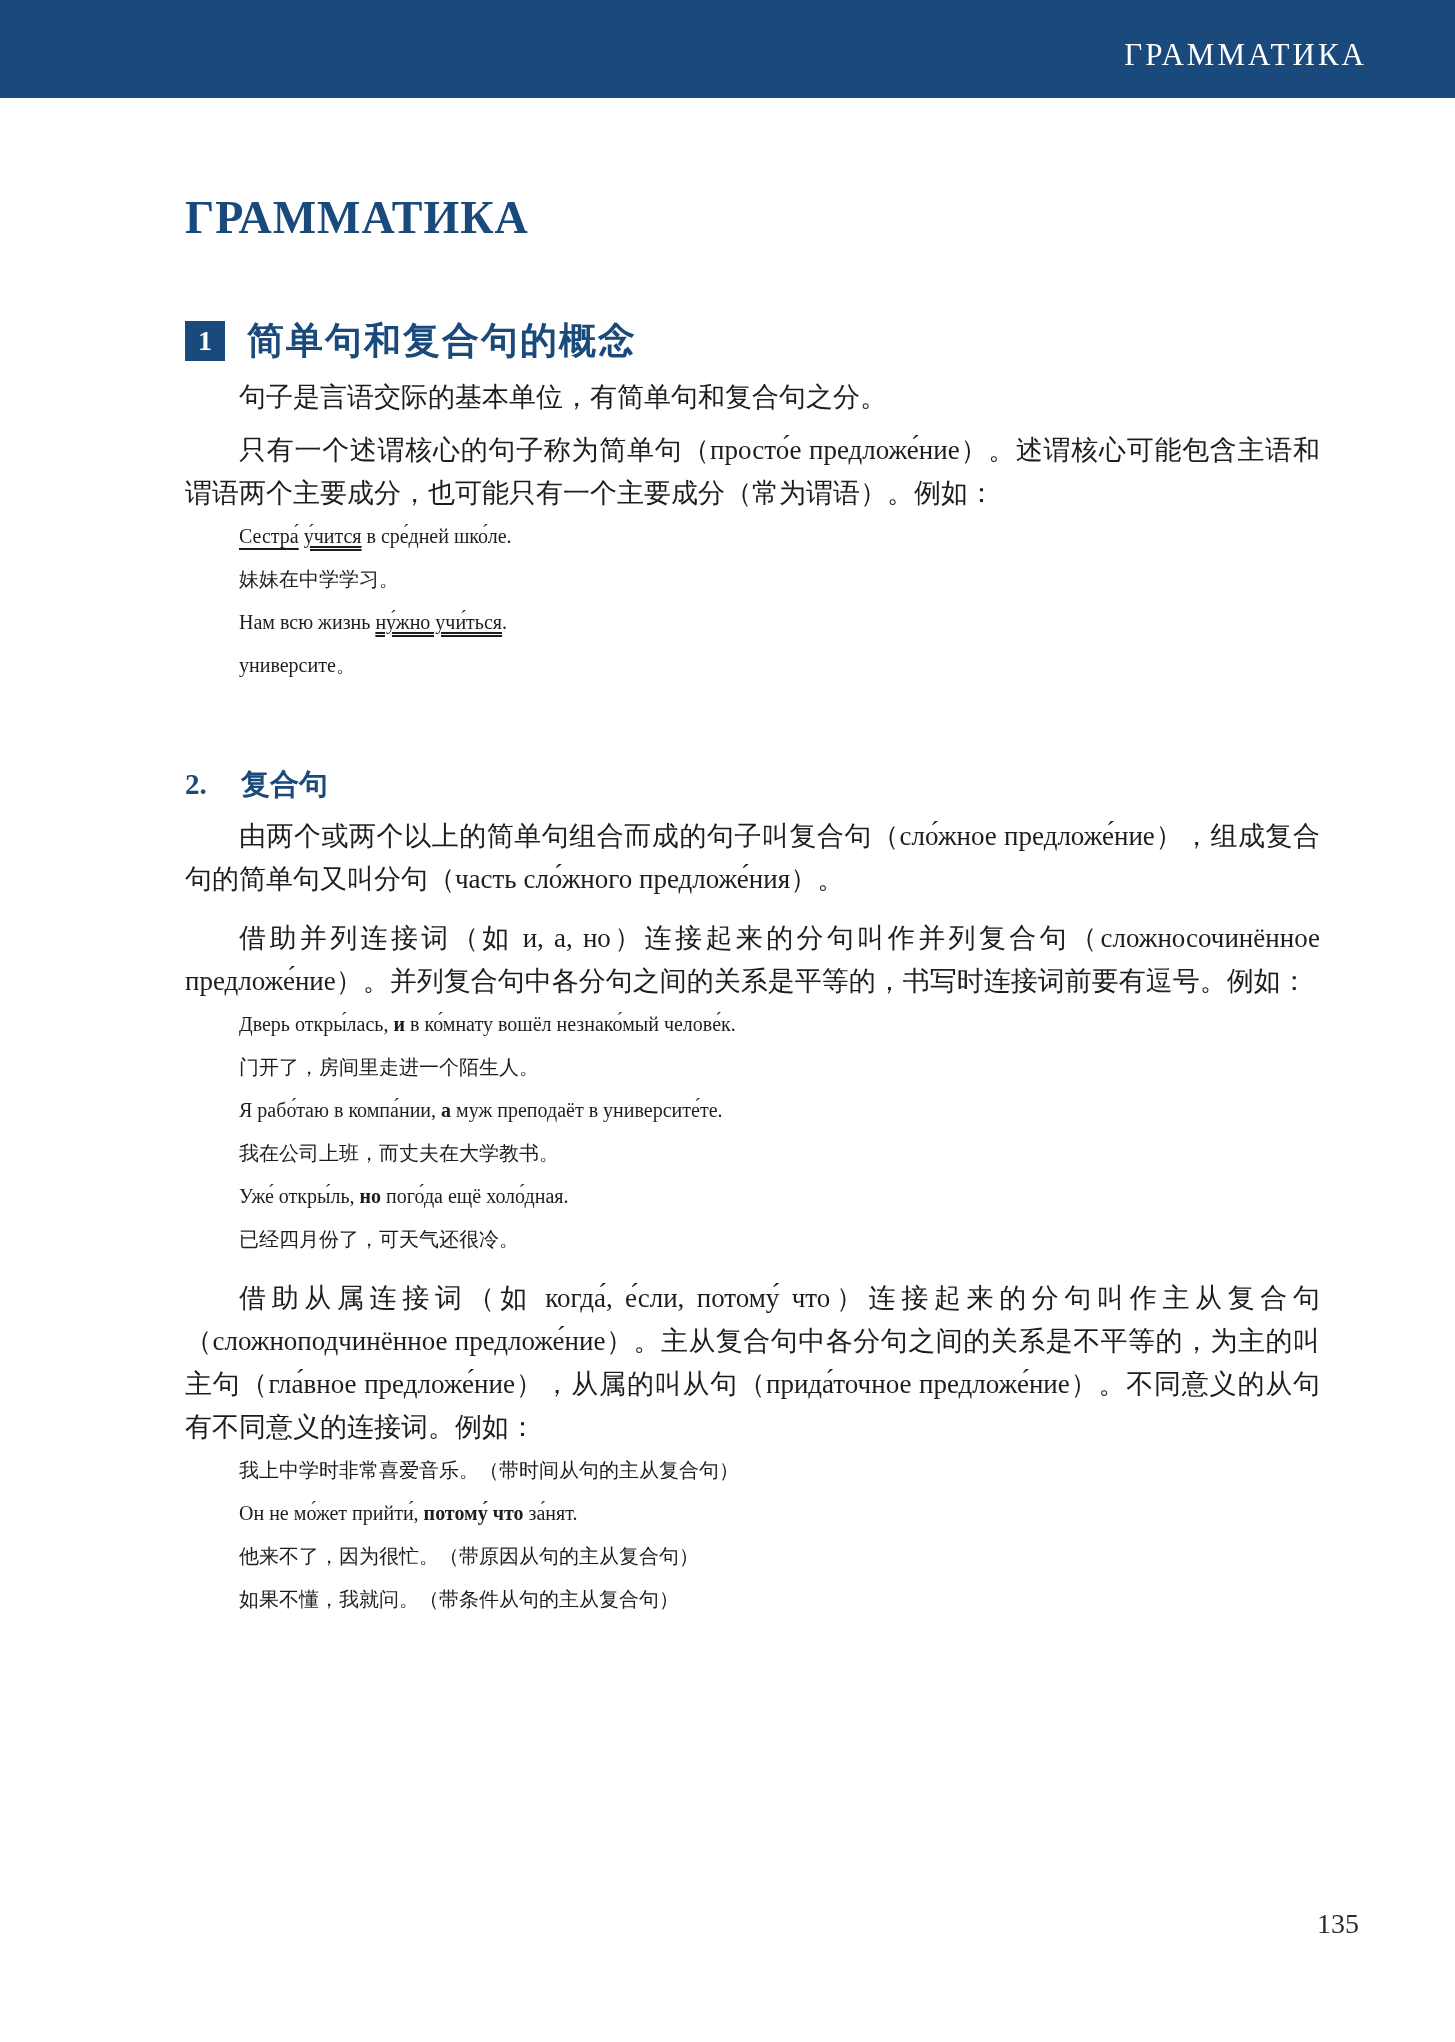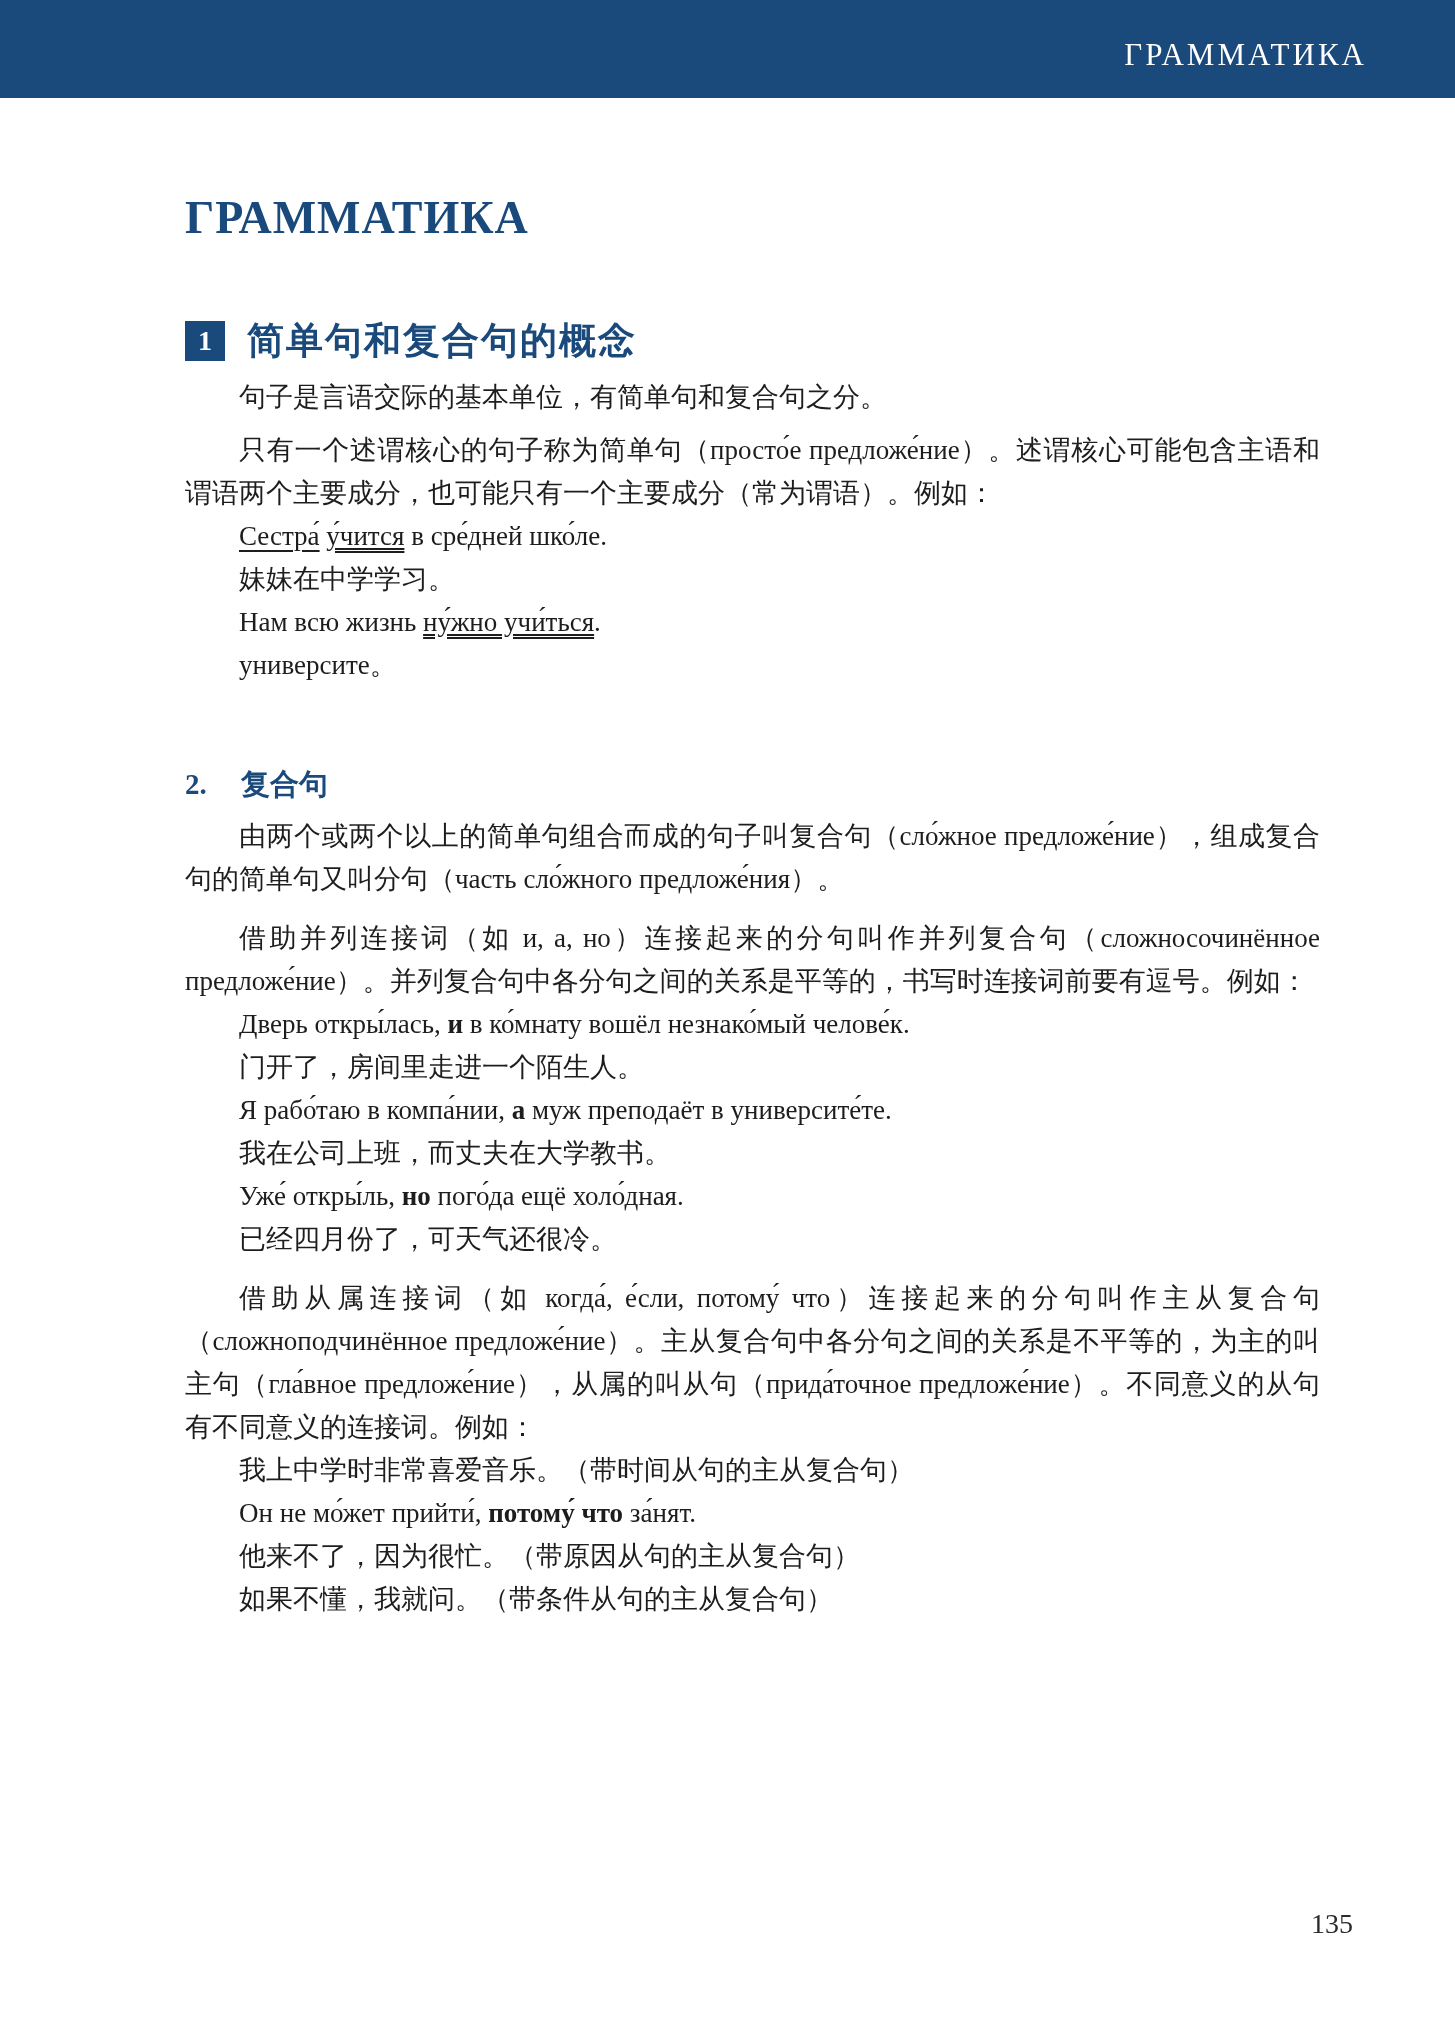--- a/index.html
+++ b/index.html
@@ -86,41 +86,41 @@
   p.body {
     font-size: 27px;
     line-height: 43px;
     text-align: justify;
     text-indent: 2em;
     margin: 10px 0 0 0;
   }
   p.body.flow { margin-top: 16px; }
 
   .example {
-    font-size: 27px;
+    font-size: 20px;
     line-height: 43px;
     padding-left: 54px;
   }
 
   .u1 {
     text-decoration-line: underline;
     text-decoration-thickness: 1.5px;
     text-underline-offset: 5px;
   }
   .u2 {
     text-decoration-line: underline;
     text-decoration-style: double;
     text-underline-offset: 3px;
   }
   .b { font-weight: bold; }
 
   .page-number {
     position: absolute;
     top: 1908px;
-    right: 102px;
+    right: 96px;
     font-size: 28px;
     color: #2b2b2b;
   }
 </style>
 </head>
 <body>
 
 <header class="header-bar">
   <span class="running-head">ГРАММАТИКА</span>
 </header>

